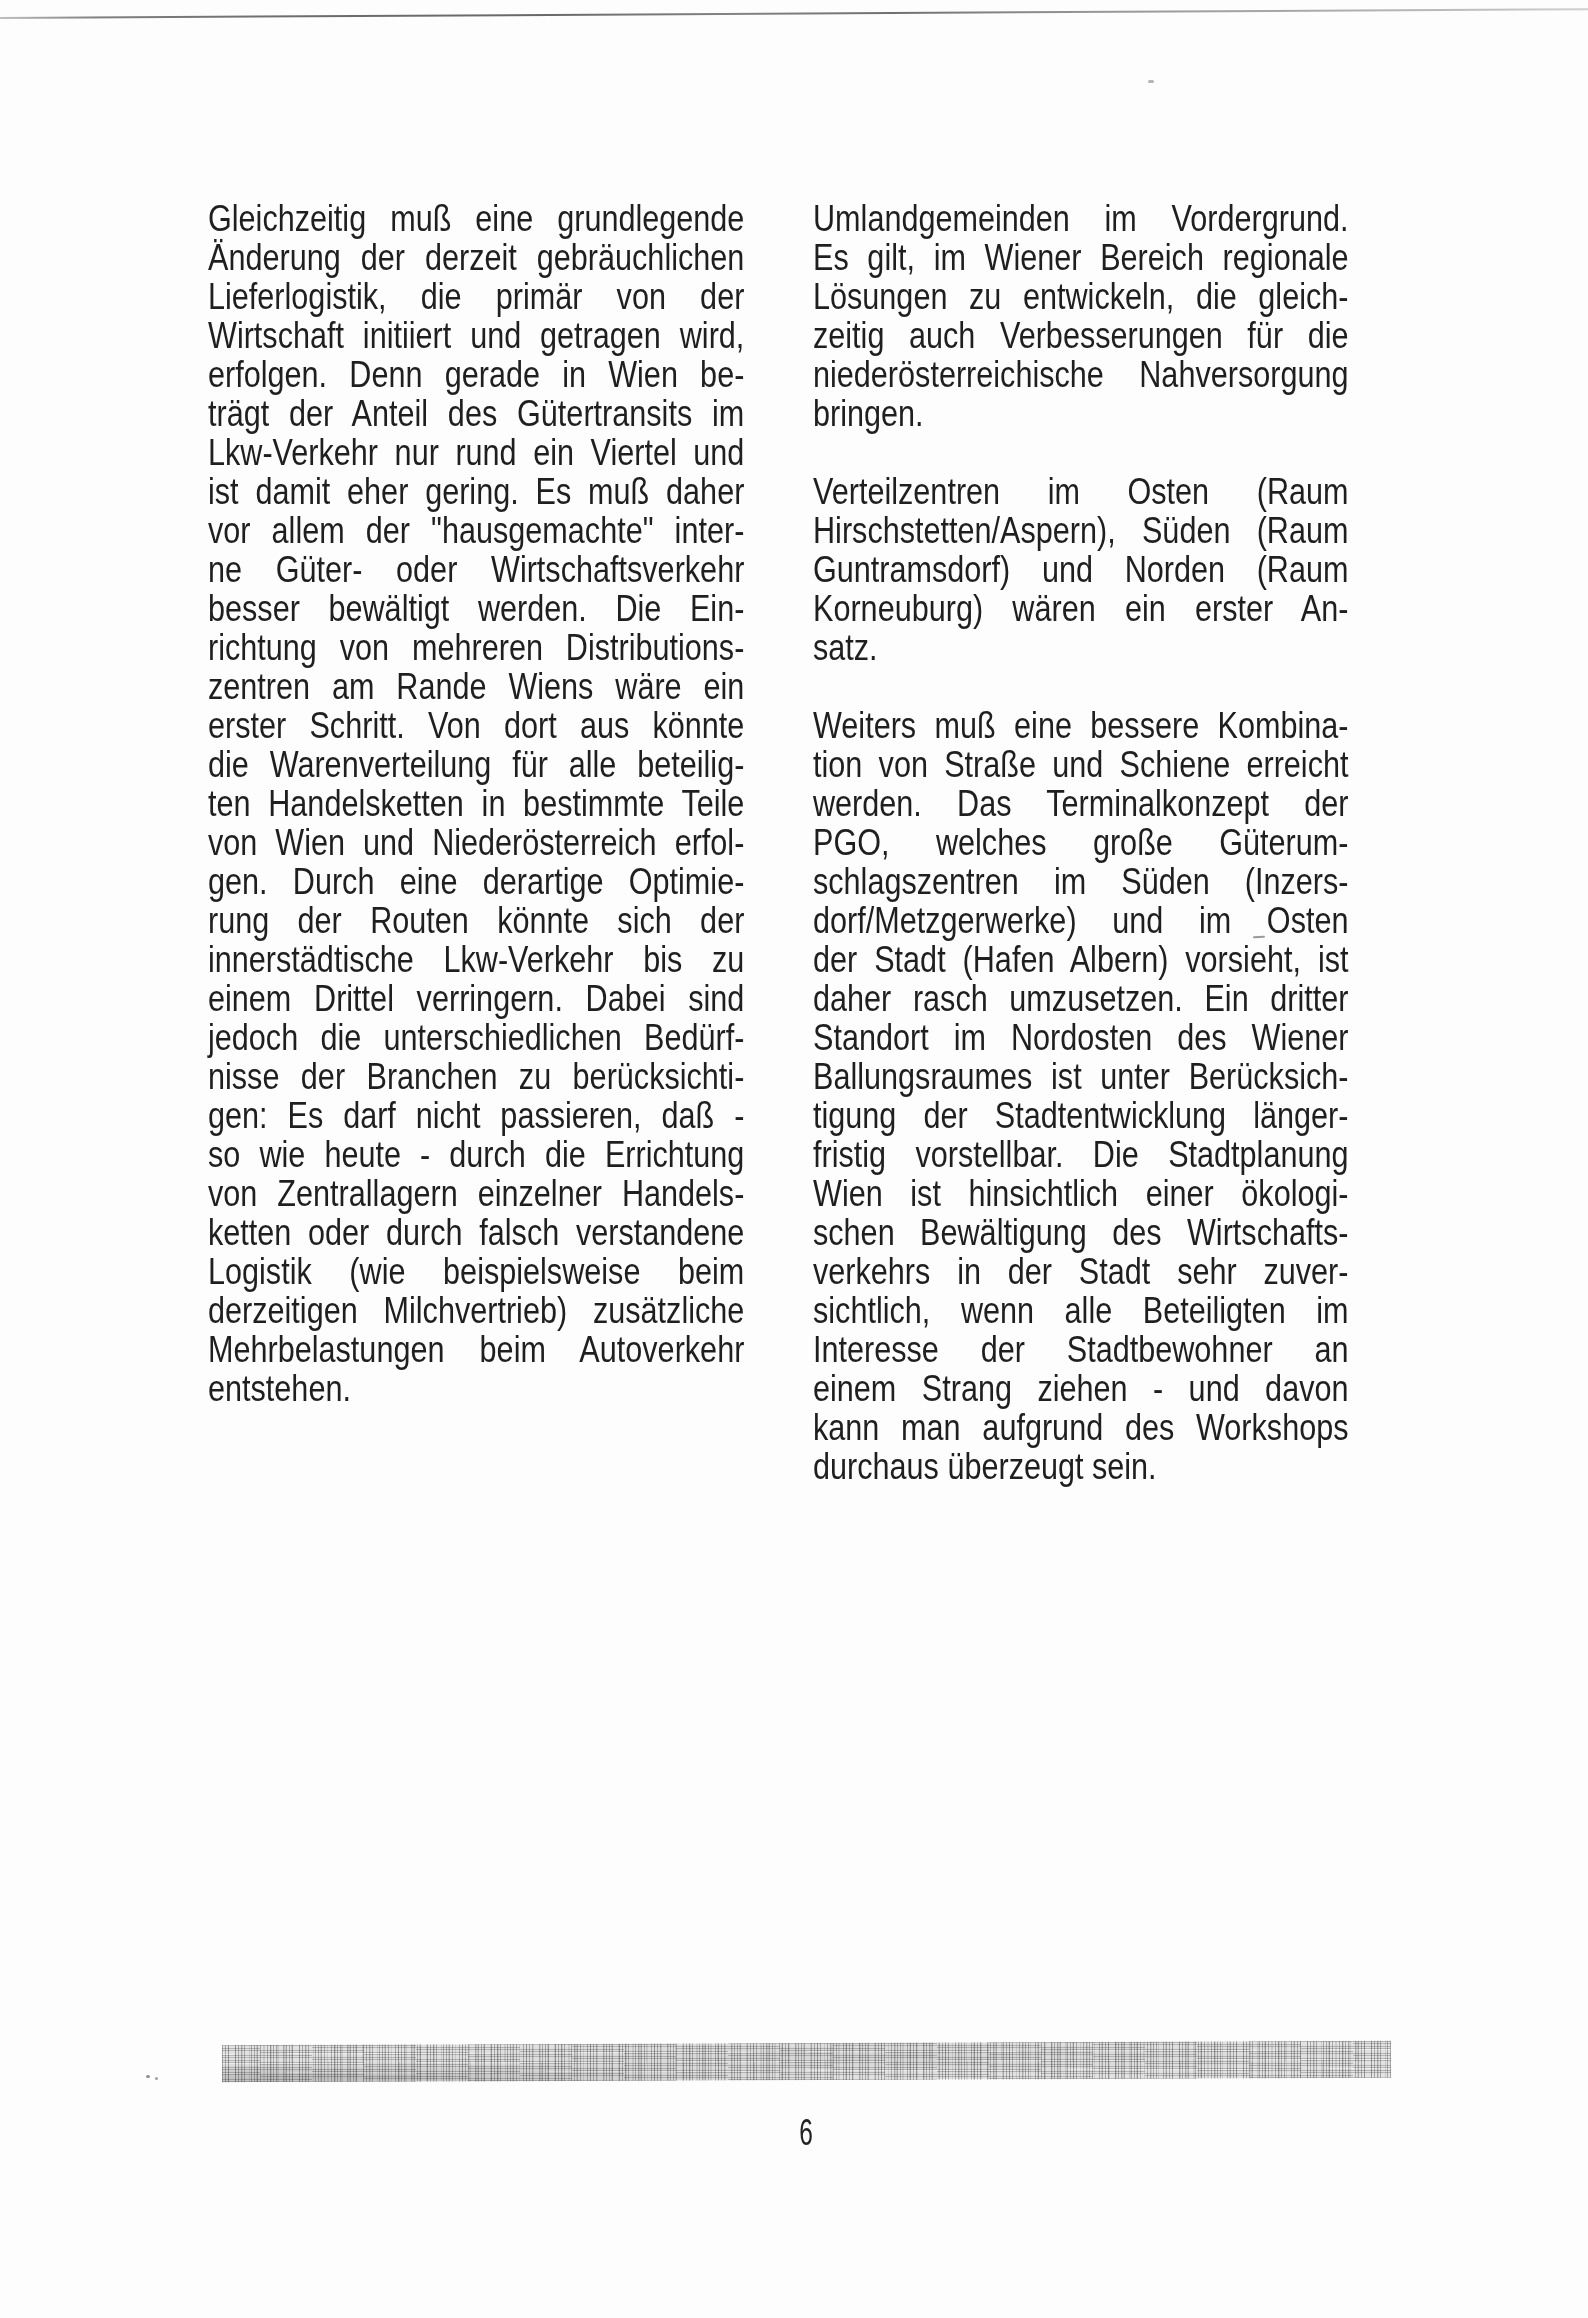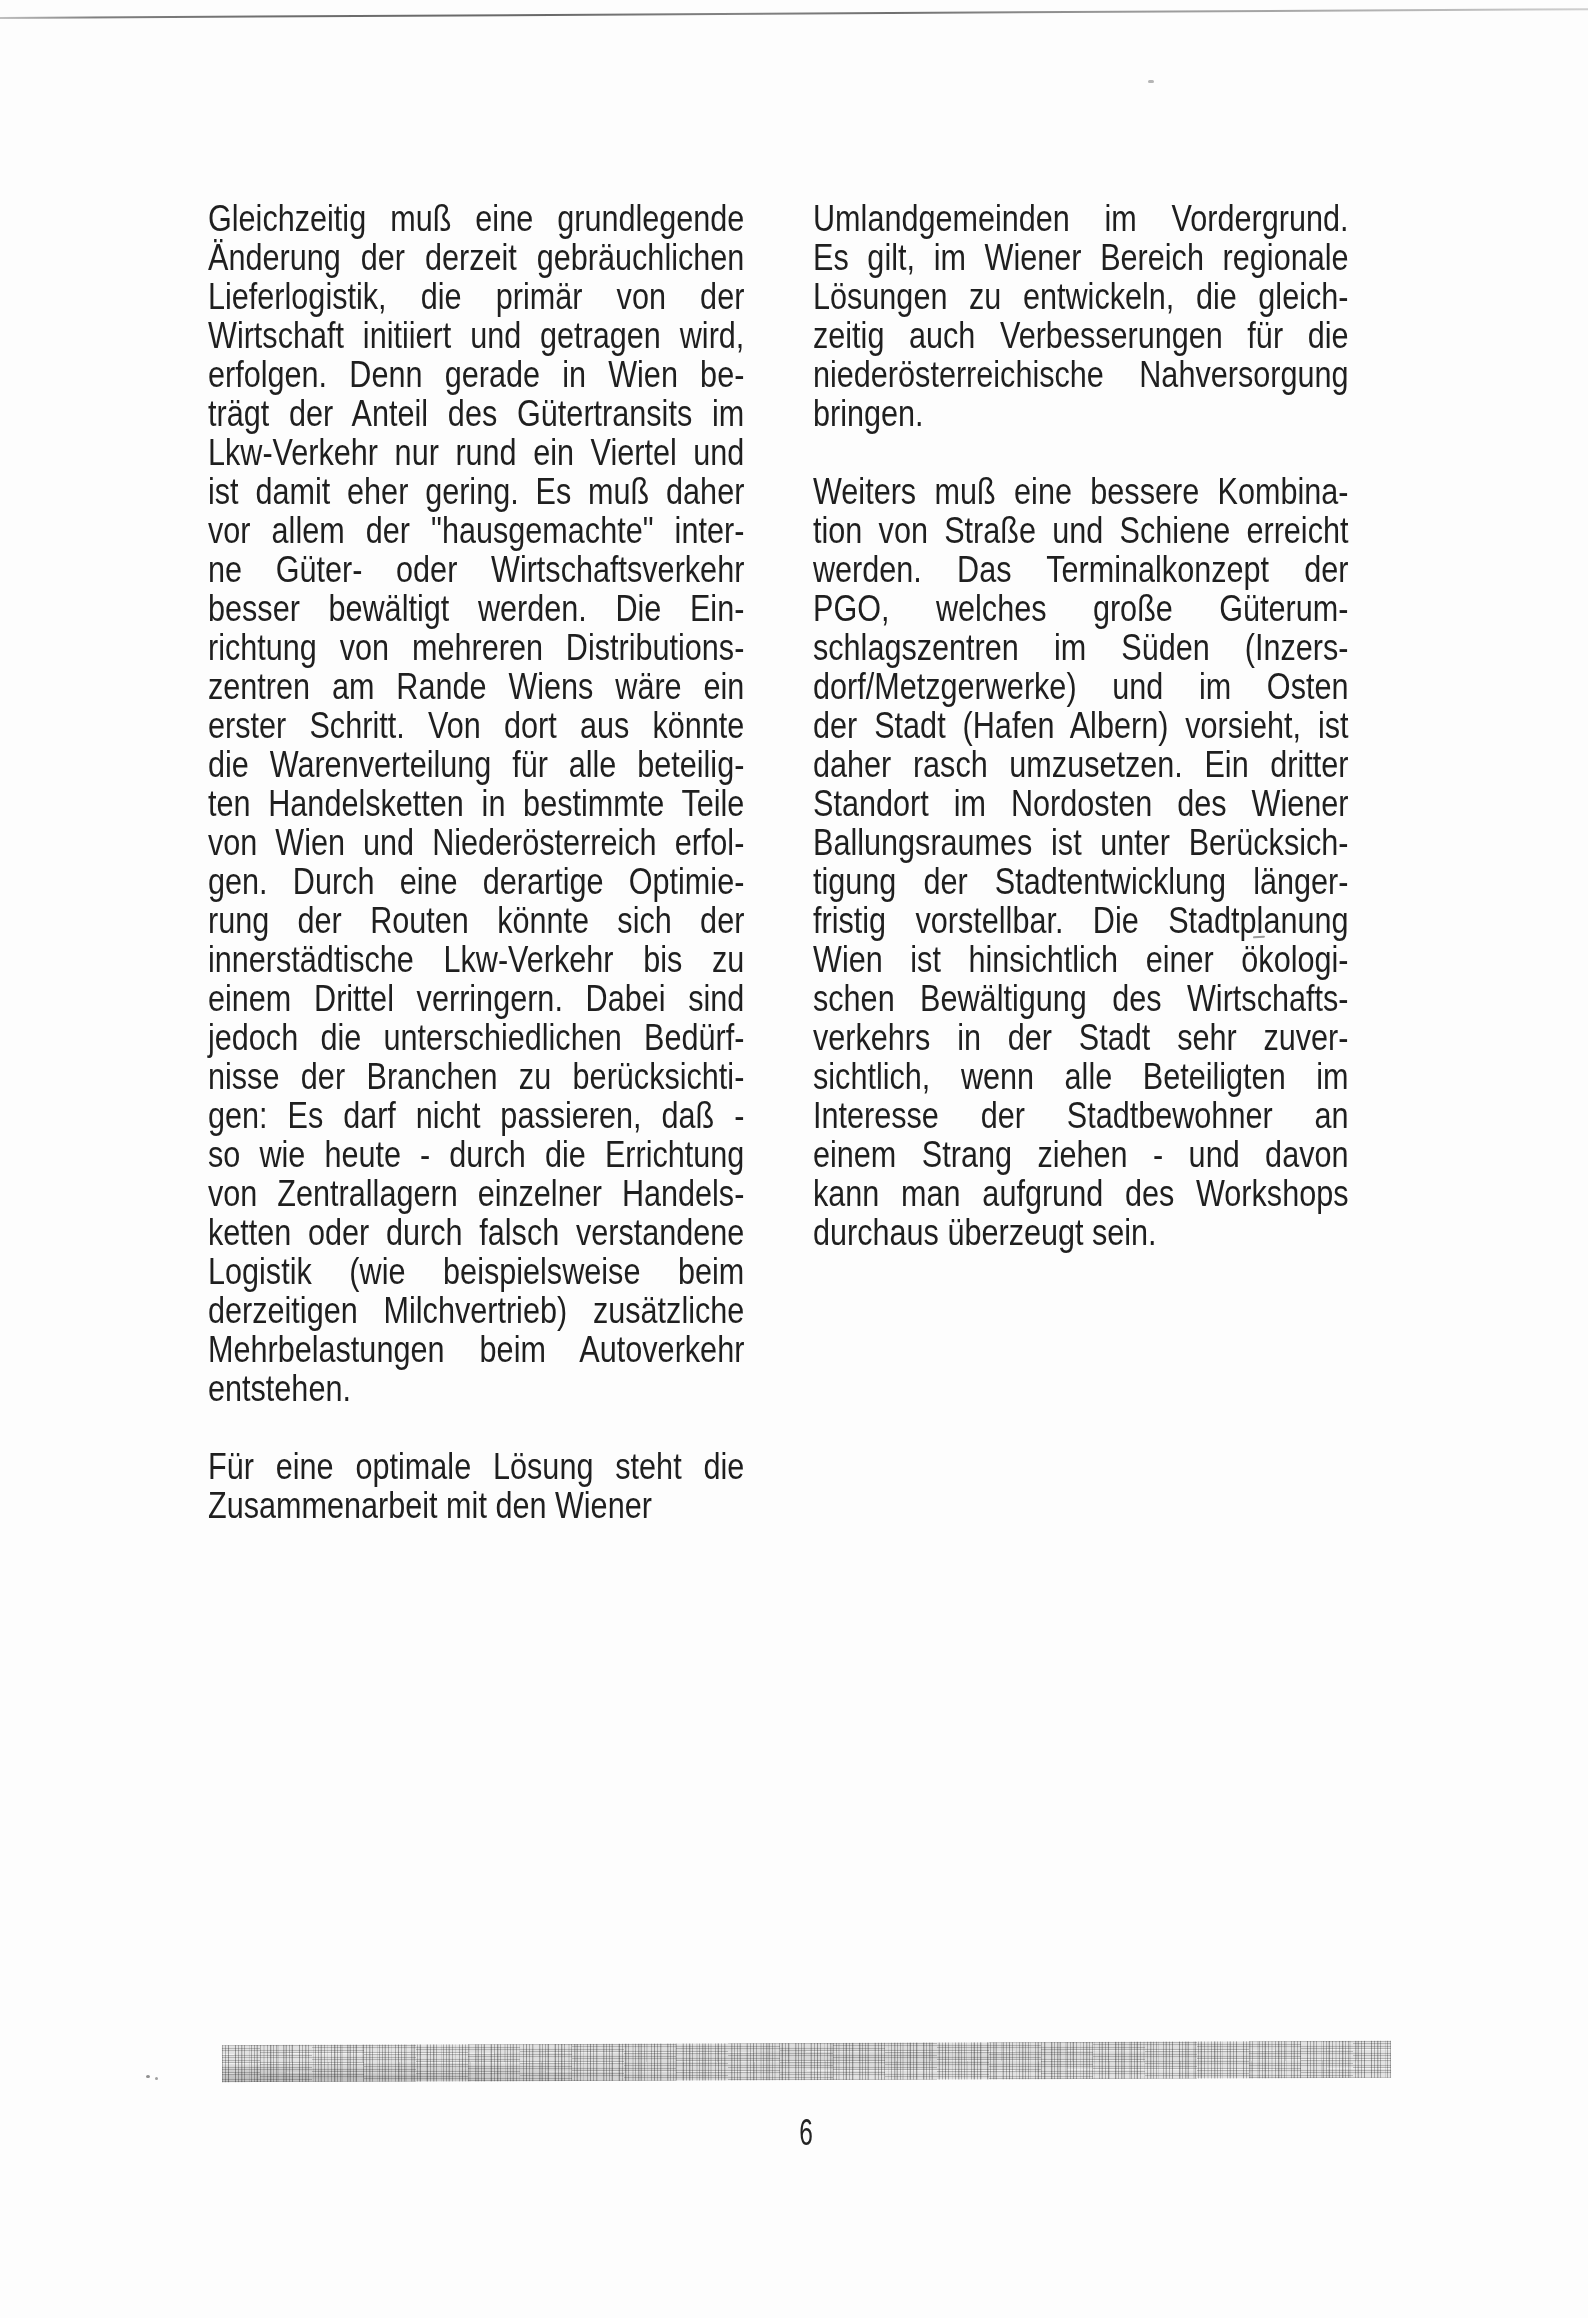--- a/index.html
+++ b/index.html
@@ -133,34 +133,37 @@
         <div class="line">nisse der Branchen zu berücksichti-</div>
         <div class="line">gen: Es darf nicht passieren, daß -</div>
         <div class="line">so wie heute - durch die Errichtung</div>
         <div class="line">von Zentrallagern einzelner Handels-</div>
         <div class="line">ketten oder durch falsch verstandene</div>
         <div class="line">Logistik (wie beispielsweise beim</div>
         <div class="line">derzeitigen Milchvertrieb) zusätzliche</div>
         <div class="line">Mehrbelastungen beim Autoverkehr</div>
         <div class="line para-end">entstehen.</div>
       </div>
-      <div class="para">
-        <div class="line">Für eine optimale Lösung steht die</div>
-        <div class="line para-end">Zusammenarbeit mit den Wiener</div>
-      </div>
     </div>
 
   <div class="text-column col-right">
       <div class="para">
         <div class="line">Umlandgemeinden im Vordergrund.</div>
         <div class="line">Es gilt, im Wiener Bereich regionale</div>
         <div class="line">Lösungen zu entwickeln, die gleich-</div>
         <div class="line">zeitig auch Verbesserungen für die</div>
         <div class="line">niederösterreichische Nahversorgung</div>
         <div class="line para-end">bringen.</div>
+      </div>
+      <div class="para">
+        <div class="line">Verteilzentren im Osten (Raum</div>
+        <div class="line">Hirschstetten/Aspern), Süden (Raum</div>
+        <div class="line">Guntramsdorf) und Norden (Raum</div>
+        <div class="line">Korneuburg) wären ein erster An-</div>
+        <div class="line para-end">satz.</div>
       </div>
       <div class="para">
         <div class="line">Weiters muß eine bessere Kombina-</div>
         <div class="line">tion von Straße und Schiene erreicht</div>
         <div class="line">werden. Das Terminalkonzept der</div>
         <div class="line">PGO, welches große Güterum-</div>
         <div class="line">schlagszentren im Süden (Inzers-</div>
         <div class="line">dorf/Metzgerwerke) und im Osten</div>
         <div class="line">der Stadt (Hafen Albern) vorsieht, ist</div>
         <div class="line">daher rasch umzusetzen. Ein dritter</div>

